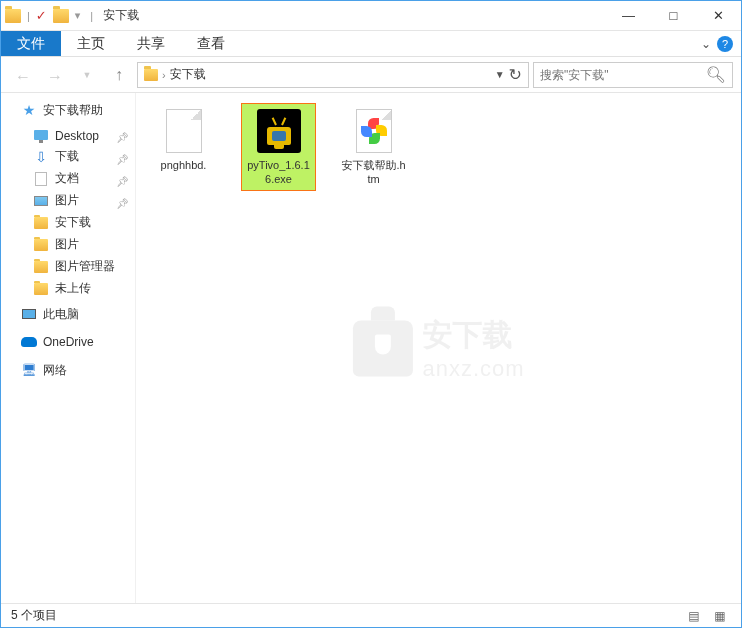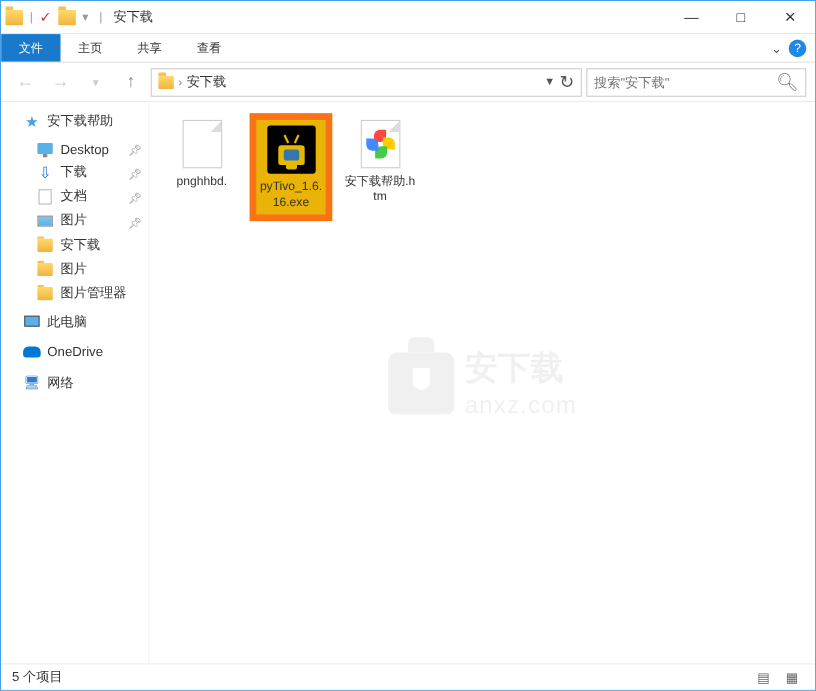--- a/index.html
+++ b/index.html
@@ -9,21 +9,21 @@
     .titlebar-icons { display: flex; align-items: center; padding-left: 4px; gap: 2px; }
     .folder-icon { width: 16px; height: 14px; background: linear-gradient(#ffd96b, #f0b43e); border-radius: 1px; position: relative; }
     .folder-icon::before { content: ''; position: absolute; top: -3px; left: 0; width: 7px; height: 3px; background: #f0c44e; border-radius: 1px 1px 0 0; }
     .title-sep { color: #999; font-size: 11px; margin: 0 4px; }
     .check-icon { color: #cc3333; font-size: 13px; }
     .titlebar-title { font-size: 12px; color: #333; margin-left: 6px; }
     .win-controls { margin-left: auto; display: flex; }
     .win-btn { width: 45px; height: 29px; display: flex; align-items: center; justify-content: center; cursor: pointer; font-size: 13px; color: #333; }
     
     .ribbon { height: 26px; display: flex; align-items: stretch; background: #fff; border-bottom: 1px solid #e1e1e1; position: relative; }
-    .ribbon-tab { padding: 0 16px; font-size: 11px; display: flex; align-items: center; cursor: pointer; color: #333; }
+    .ribbon-tab { padding: 0 16px; font-size: 14px; display: flex; align-items: center; cursor: pointer; color: #333; }
     .ribbon-tab.file { background: #1979ca; color: #fff; }
     .ribbon-collapse { margin-left: auto; padding: 0 8px; display: flex; align-items: center; gap: 6px; }
     .chev-down { display: inline-block; }
     .help-icon { width: 16px; height: 16px; border-radius: 50%; background: #1e88e5; color: #fff; font-size: 11px; display: flex; align-items: center; justify-content: center; }
     
     .navbar { height: 36px; display: flex; align-items: center; padding: 4px 8px; gap: 4px; background: #fff; border-bottom: 1px solid #e5e5e5; }
     .nav-btn { width: 28px; height: 28px; display: flex; align-items: center; justify-content: center; cursor: pointer; color: #888; }
     .nav-btn.disabled { color: #ccc; }
     .address-bar { flex: 1; height: 26px; border: 1px solid #ccc; display: flex; align-items: center; padding: 0 6px; background: #fff; }
     .address-sep { color: #888; margin: 0 4px; font-size: 11px; }
@@ -47,23 +47,23 @@
     .folder-sm::before { content: ''; position: absolute; top: -2px; left: 0; width: 6px; height: 2px; background: #f0c44e; border-radius: 1px 1px 0 0; }
     .desktop-icon { width: 14px; height: 10px; background: #5ab0e8; border-radius: 1px; position: relative; }
     .desktop-icon::after { content: ''; position: absolute; bottom: -3px; left: 5px; width: 4px; height: 3px; background: #888; }
     .download-arrow { color: #2e7dd1; font-size: 14px; }
     .doc-icon { width: 12px; height: 14px; background: #fff; border: 1px solid #bbb; position: relative; }
     .pic-icon { width: 14px; height: 10px; background: linear-gradient(#7ec8f0, #5ab0e8); border: 1px solid #888; }
     .onedrive-icon { width: 16px; height: 10px; background: #0078d4; border-radius: 5px 5px 3px 3px; position: relative; }
     .pc-icon { width: 14px; height: 10px; background: #5ab0e8; border: 1px solid #555; }
     .net-icon { color: #2e7dd1; }
     
-    .file-area { flex: 1; background: #fff; padding: 10px; display: flex; align-items: flex-start; gap: 6px; flex-wrap: wrap; position: relative; }
+    .file-area { flex: 1; background: #fff; padding: 10px; display: flex; align-items: flex-start; gap: 20px; flex-wrap: wrap; position: relative; }
     .file-item { width: 75px; display: flex; flex-direction: column; align-items: center; padding: 4px; cursor: pointer; }
-    .file-item.selected { background: #eab308; border: 6px solid #f97316; padding: 3px; }
+    .file-item.selected { background: #bef264; border: 1px solid #f97316; padding: 3px; }
     .file-thumb { width: 48px; height: 48px; display: flex; align-items: center; justify-content: center; margin-bottom: 3px; }
     .file-name { font-size: 11px; color: #333; text-align: center; word-break: break-all; line-height: 1.3; }
     .file-blank { width: 36px; height: 44px; background: #fff; border: 1px solid #ccc; position: relative; }
     .file-blank::after { content: ''; position: absolute; top: 0; right: 0; width: 10px; height: 10px; background: linear-gradient(135deg, transparent 50%, #ddd 50%); }
     .file-exe { width: 44px; height: 44px; background: #000; border-radius: 3px; display: flex; flex-direction: column; align-items: center; justify-content: center; }
     .file-exe-antenna { display: flex; gap: 4px; }
     .file-exe-antenna span { width: 2px; height: 8px; background: #e6b800; transform-origin: bottom; }
     .file-exe-antenna span:first-child { transform: rotate(-25deg); }
     .file-exe-antenna span:last-child { transform: rotate(25deg); }
     .file-exe-body { width: 24px; height: 18px; background: #e6b800; border-radius: 3px 3px 2px 2px; margin-top: 2px; display: flex; align-items: center; justify-content: center; position: relative; }
@@ -189,20 +189,26 @@
             <span class="folder-sm"></span>
           </span>
         <span>图片</span>
       </div>
       <div class="sidebar-item child">
         <span class="icon">
             <span class="folder-sm"></span>
           </span>
         <span>图片管理器</span>
       </div>
+      <div class="sidebar-item child">
+        <span class="icon">
+            <span class="folder-sm"></span>
+          </span>
+        <span>未上传</span>
+      </div>
     </div>
     <div class="sidebar-section">
       <div class="sidebar-item header">
         <span class="icon">
             <span class="pc-icon"></span>
           </span>
         <span>此电脑</span>
       </div>
     </div>
     <div class="sidebar-section">

